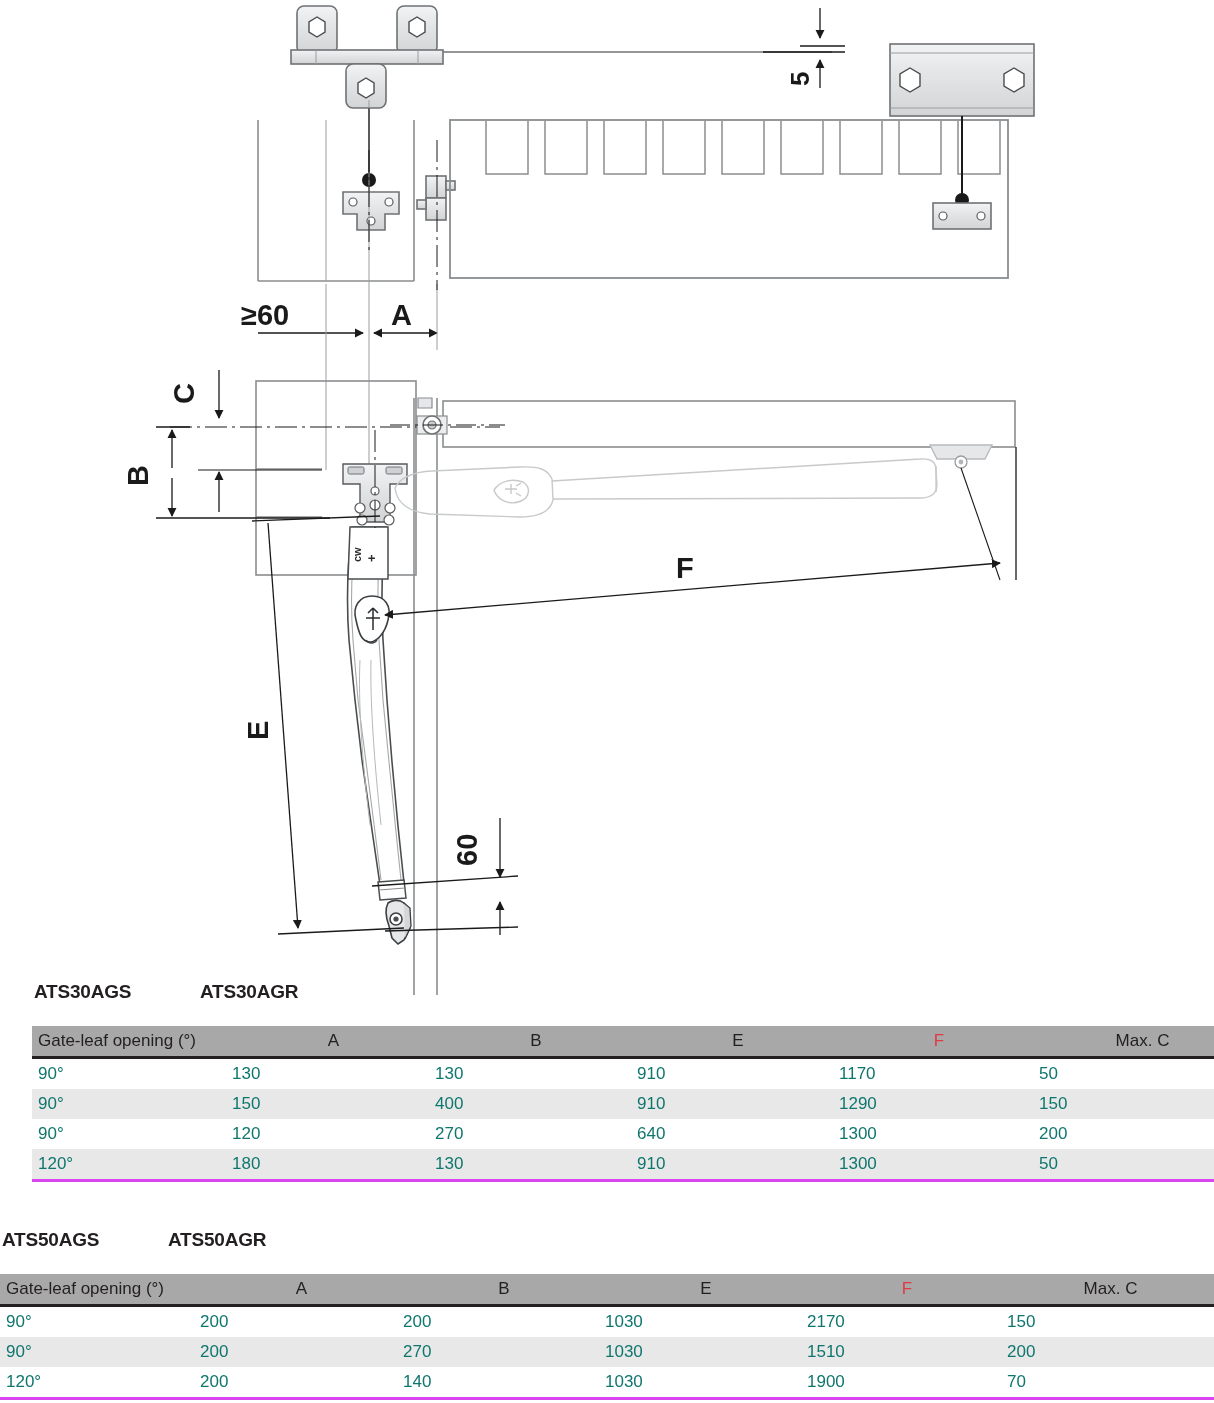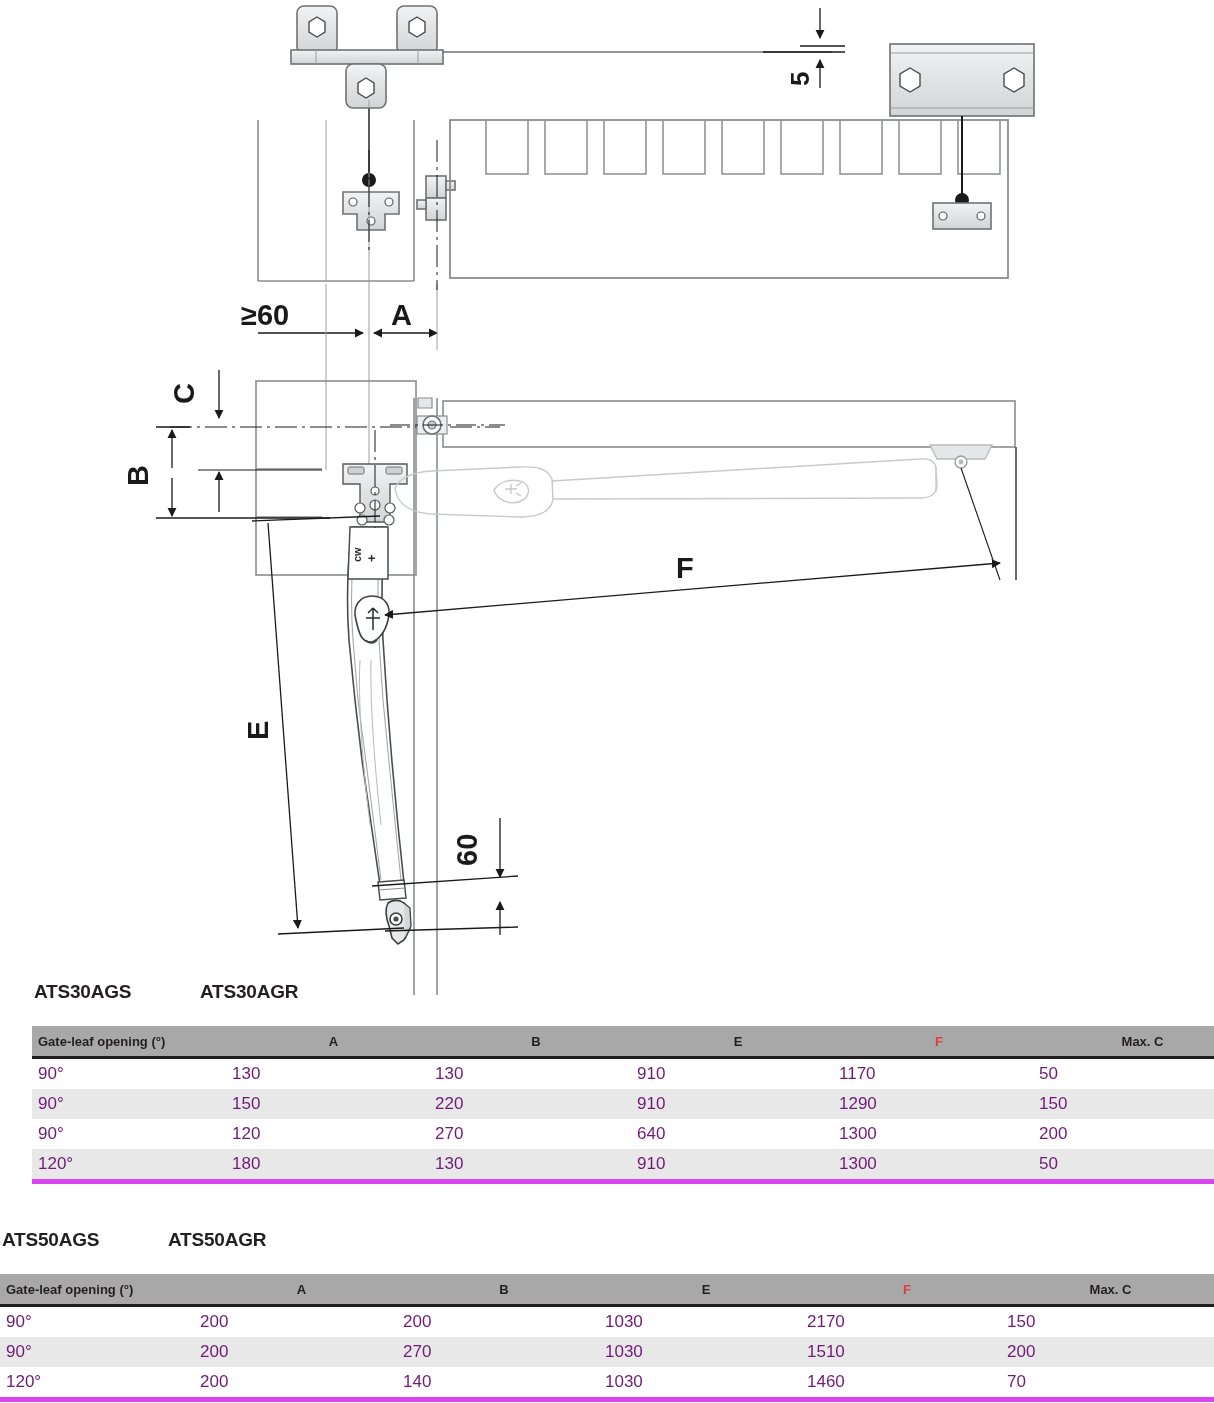--- a/index.html
+++ b/index.html
@@ -34,43 +34,43 @@
   .model-code.m1{left:2px;}
   .model-code.m2{left:168px;}
 
   table.spec{
     border-collapse:collapse;width:1214px;table-layout:fixed;
     margin-top:16px;
   }
   table.spec thead th{
     background:#a8a8a8;
     height:30px;
-    font-size:13px;font-weight:bold;
+    font-size:17px;font-weight:normal;
     color:#231f20;
     border-bottom:3px solid #231f20;
     padding:0;
     vertical-align:middle;
   }
   table.spec thead th.col-label{text-align:left;padding-left:6px;}
   table.spec thead th.col-val{text-align:center;}
   table.spec thead th.col-f{text-align:center;color:#e03a45;}
 
   table.spec tbody td{
     height:30px;
     font-size:17px;
-    color:#701a75;
+    color:#0f766e;
     padding:0;
     vertical-align:middle;
     border:none;
   }
   table.spec tbody td.col-label{text-align:left;padding-left:6px;}
   table.spec tbody td.col-val{text-align:left;}
   table.spec tbody tr.odd td{background:#ffffff;}
   table.spec tbody tr.even td{background:#e8e8e8;}
-  table.spec tbody tr.last td{border-bottom:5px solid #d946ef;}
+  table.spec tbody tr.last td{border-bottom:3px solid #d946ef;}
 
   col.c-label{width:200px;}
   col.c-a{width:203px;}
   col.c-b{width:202px;}
   col.c-e{width:202px;}
   col.c-f{width:200px;}
   col.c-c{width:207px;}
 </style>
 </head>
 <body>
@@ -335,21 +335,21 @@
         <td class="col-label">90°</td>
         <td class="col-val">130</td>
         <td class="col-val">130</td>
         <td class="col-val">910</td>
         <td class="col-val">1170</td>
         <td class="col-val">50</td>
       </tr>
       <tr class="even">
         <td class="col-label">90°</td>
         <td class="col-val">150</td>
-        <td class="col-val">220</td>
+        <td class="col-val">400</td>
         <td class="col-val">910</td>
         <td class="col-val">1290</td>
         <td class="col-val">150</td>
       </tr>
       <tr class="odd">
         <td class="col-label">90°</td>
         <td class="col-val">120</td>
         <td class="col-val">270</td>
         <td class="col-val">640</td>
         <td class="col-val">1300</td>
@@ -407,18 +407,18 @@
         <td class="col-val">270</td>
         <td class="col-val">1030</td>
         <td class="col-val">1510</td>
         <td class="col-val">200</td>
       </tr>
       <tr class="odd last">
         <td class="col-label">120°</td>
         <td class="col-val">200</td>
         <td class="col-val">140</td>
         <td class="col-val">1030</td>
-        <td class="col-val">1460</td>
+        <td class="col-val">1900</td>
         <td class="col-val">70</td>
       </tr>
     </tbody>
   </table>
 </div>
 
 </body></html>

